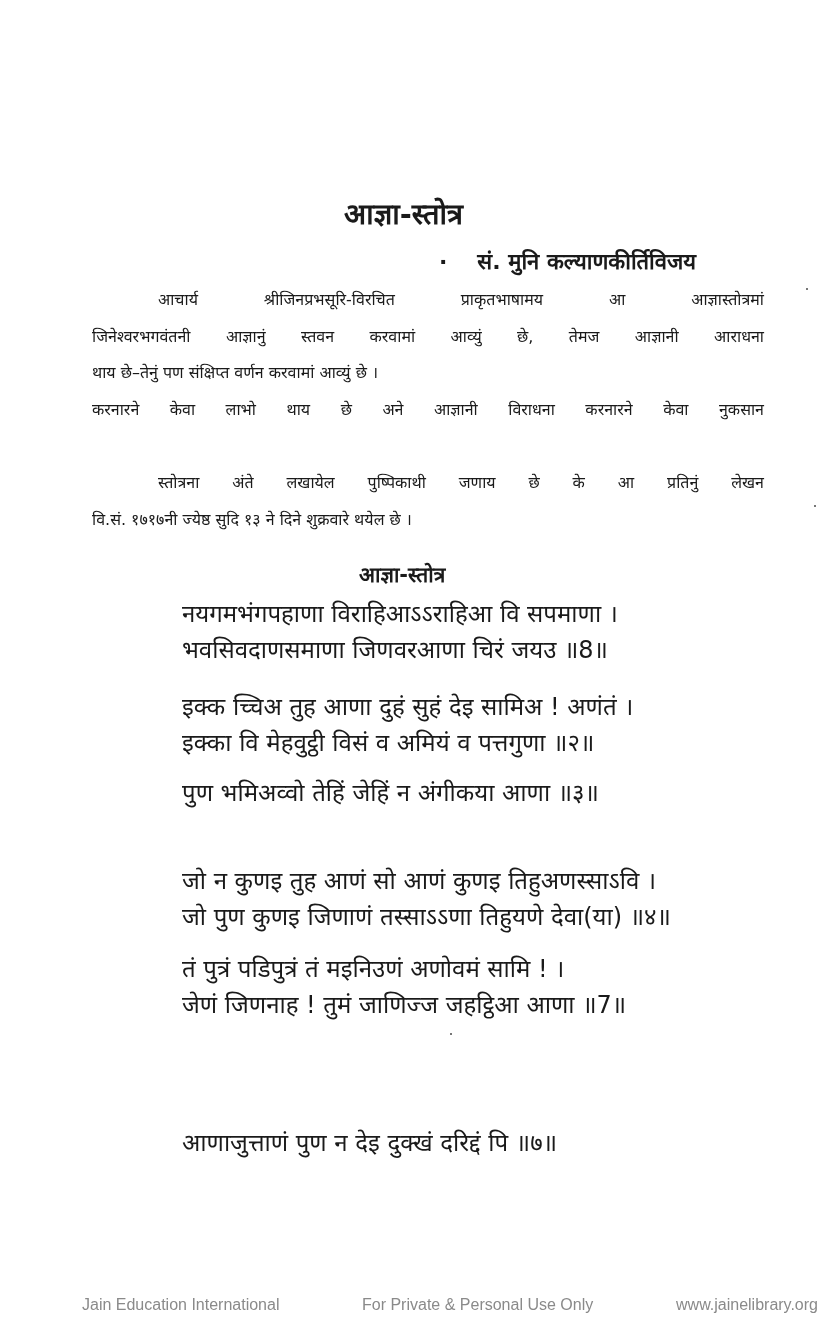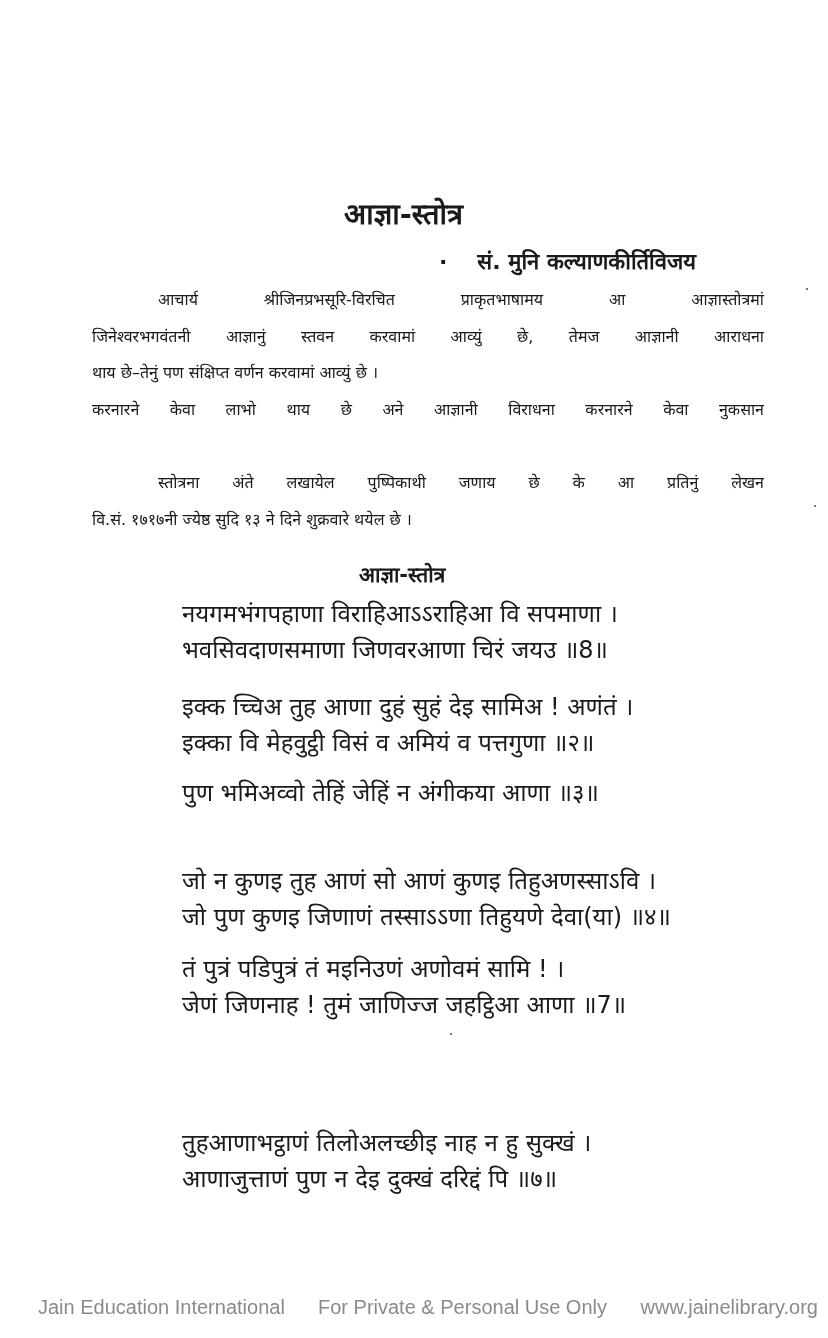--- a/index.html
+++ b/index.html
@@ -17,21 +17,21 @@
   .subtitle { position: absolute; left: 345px; top: 560px; font-size: 21px; font-weight: bold; }
   .verse { position: absolute; left: 140px; font-size: 24px; line-height: 36px; margin-left: 28px; }
   .verse .vline { display: block; white-space: nowrap; }
   .v1 { top: 596px; }
   .v2 { top: 689px; }
   .v3 { top: 775px; }
   .v4 { top: 863px; }
   .v5 { top: 951px; }
   .v6 { top: 1038px; }
   .v7 { top: 1125px; }
-  .footer { position: absolute; top: 1296px; font-family: "Liberation Sans", sans-serif; font-size: 20px; color: #8a8a8a; }
+  .footer { position: absolute; top: 1296px; font-family: "Liberation Sans", sans-serif; font-size: 16px; color: #8a8a8a; margin-left: 44px; }
   .f1 { left: 24px; }
   .f2 { left: 304px; text-align: right; }
   .f3 { right: 24px; }
   .speck { position: absolute; width: 2px; height: 2px; background: #777; }
 </style>
 </head>
 <body>
 
 <div class="page">
   <div class="title">आज्ञा-स्तोत्र</div>
@@ -66,21 +66,20 @@
   </div>
   <div class="verse v4">
     <span class="vline">जो न कुणइ तुह आणं सो आणं कुणइ तिहुअणस्साऽवि ।</span>
     <span class="vline">जो पुण कुणइ जिणाणं तस्साऽऽणा तिहुयणे देवा(या) ॥४॥</span>
   </div>
   <div class="verse v5">
     <span class="vline">तं पुत्रं पडिपुत्रं तं मइनिउणं अणोवमं सामि ! ।</span>
     <span class="vline">जेणं जिणनाह ! तुमं जाणिज्ज जहट्ठिआ आणा ॥7॥</span>
   </div>
   <div class="verse v7">
-    <span class="vline">तुहआणाभट्ठाणं तिलोअलच्छीइ नाह न हु सुक्खं ।</span>
     <span class="vline">आणाजुत्ताणं पुण न देइ दुक्खं दरिद्दं पि ॥७॥</span>
   </div>
 
   <span class="speck" style="left:792px;top:288px;"></span>
   <span class="speck" style="left:800px;top:505px;"></span>
   <span class="speck" style="left:436px;top:1033px;"></span>
 
   <div class="footer f1">Jain Education International</div>
   <div class="footer f2">For Private &amp; Personal Use Only</div>
   <div class="footer f3">www.jainelibrary.org</div>

